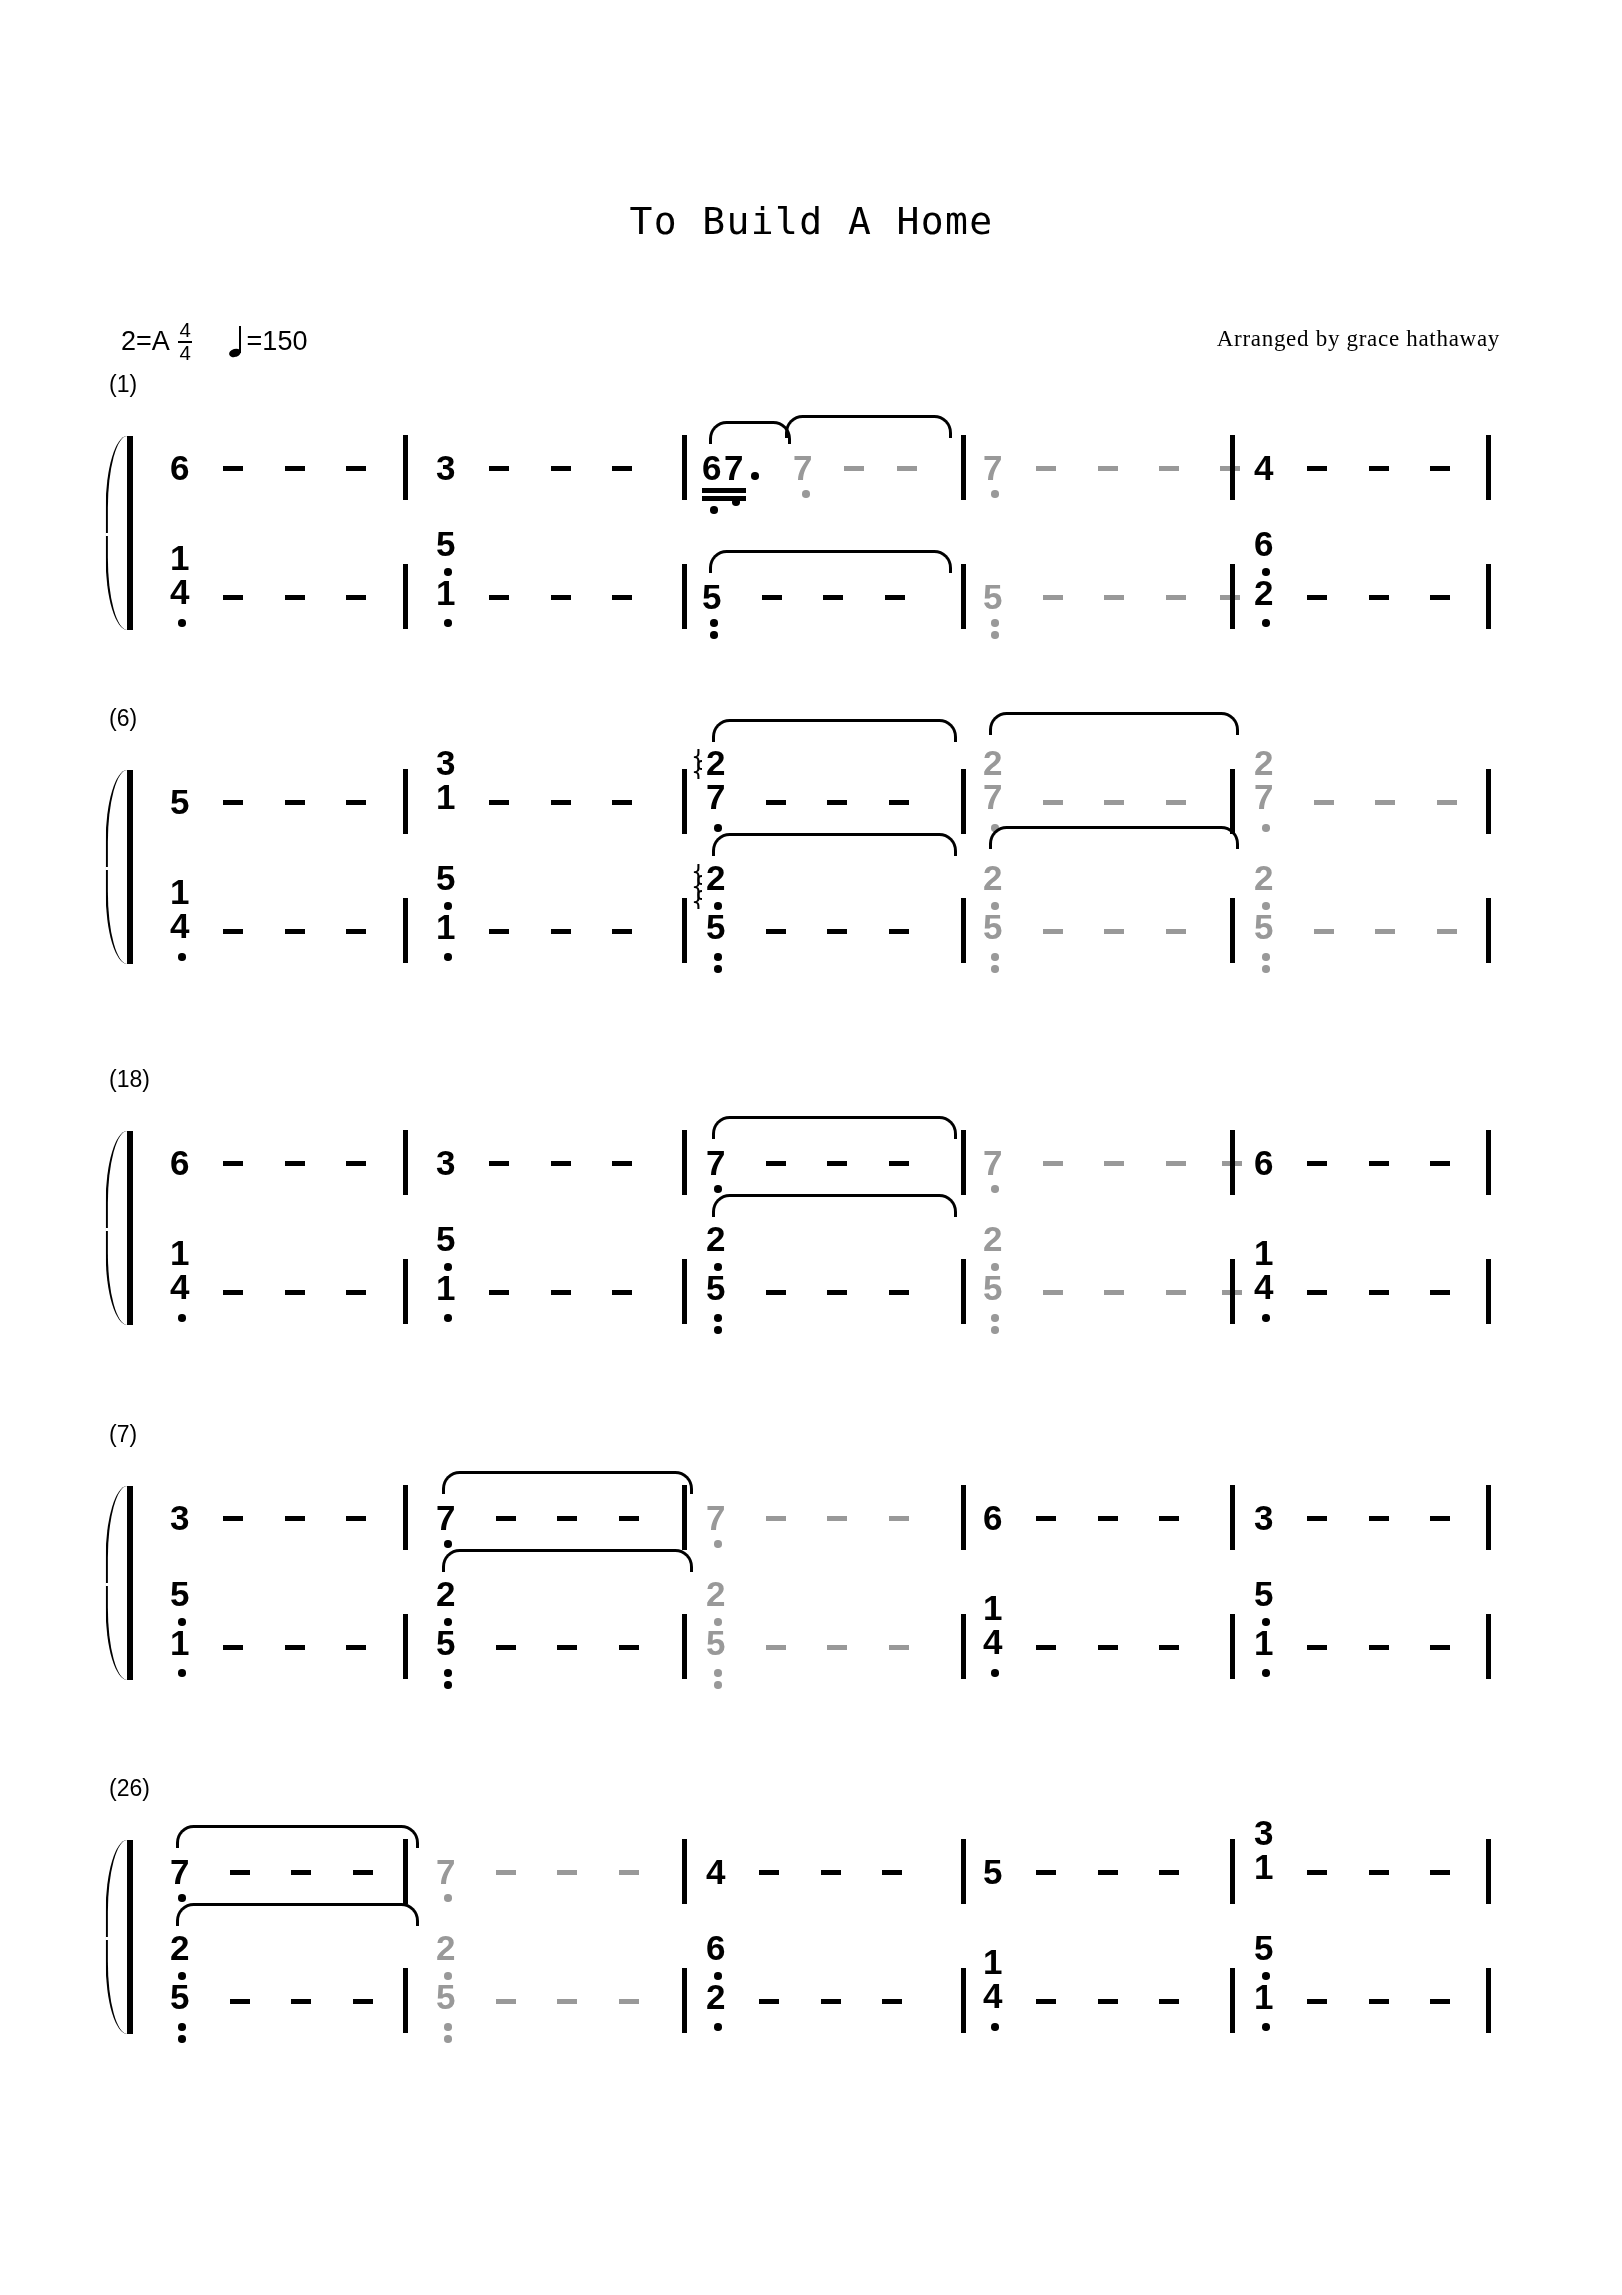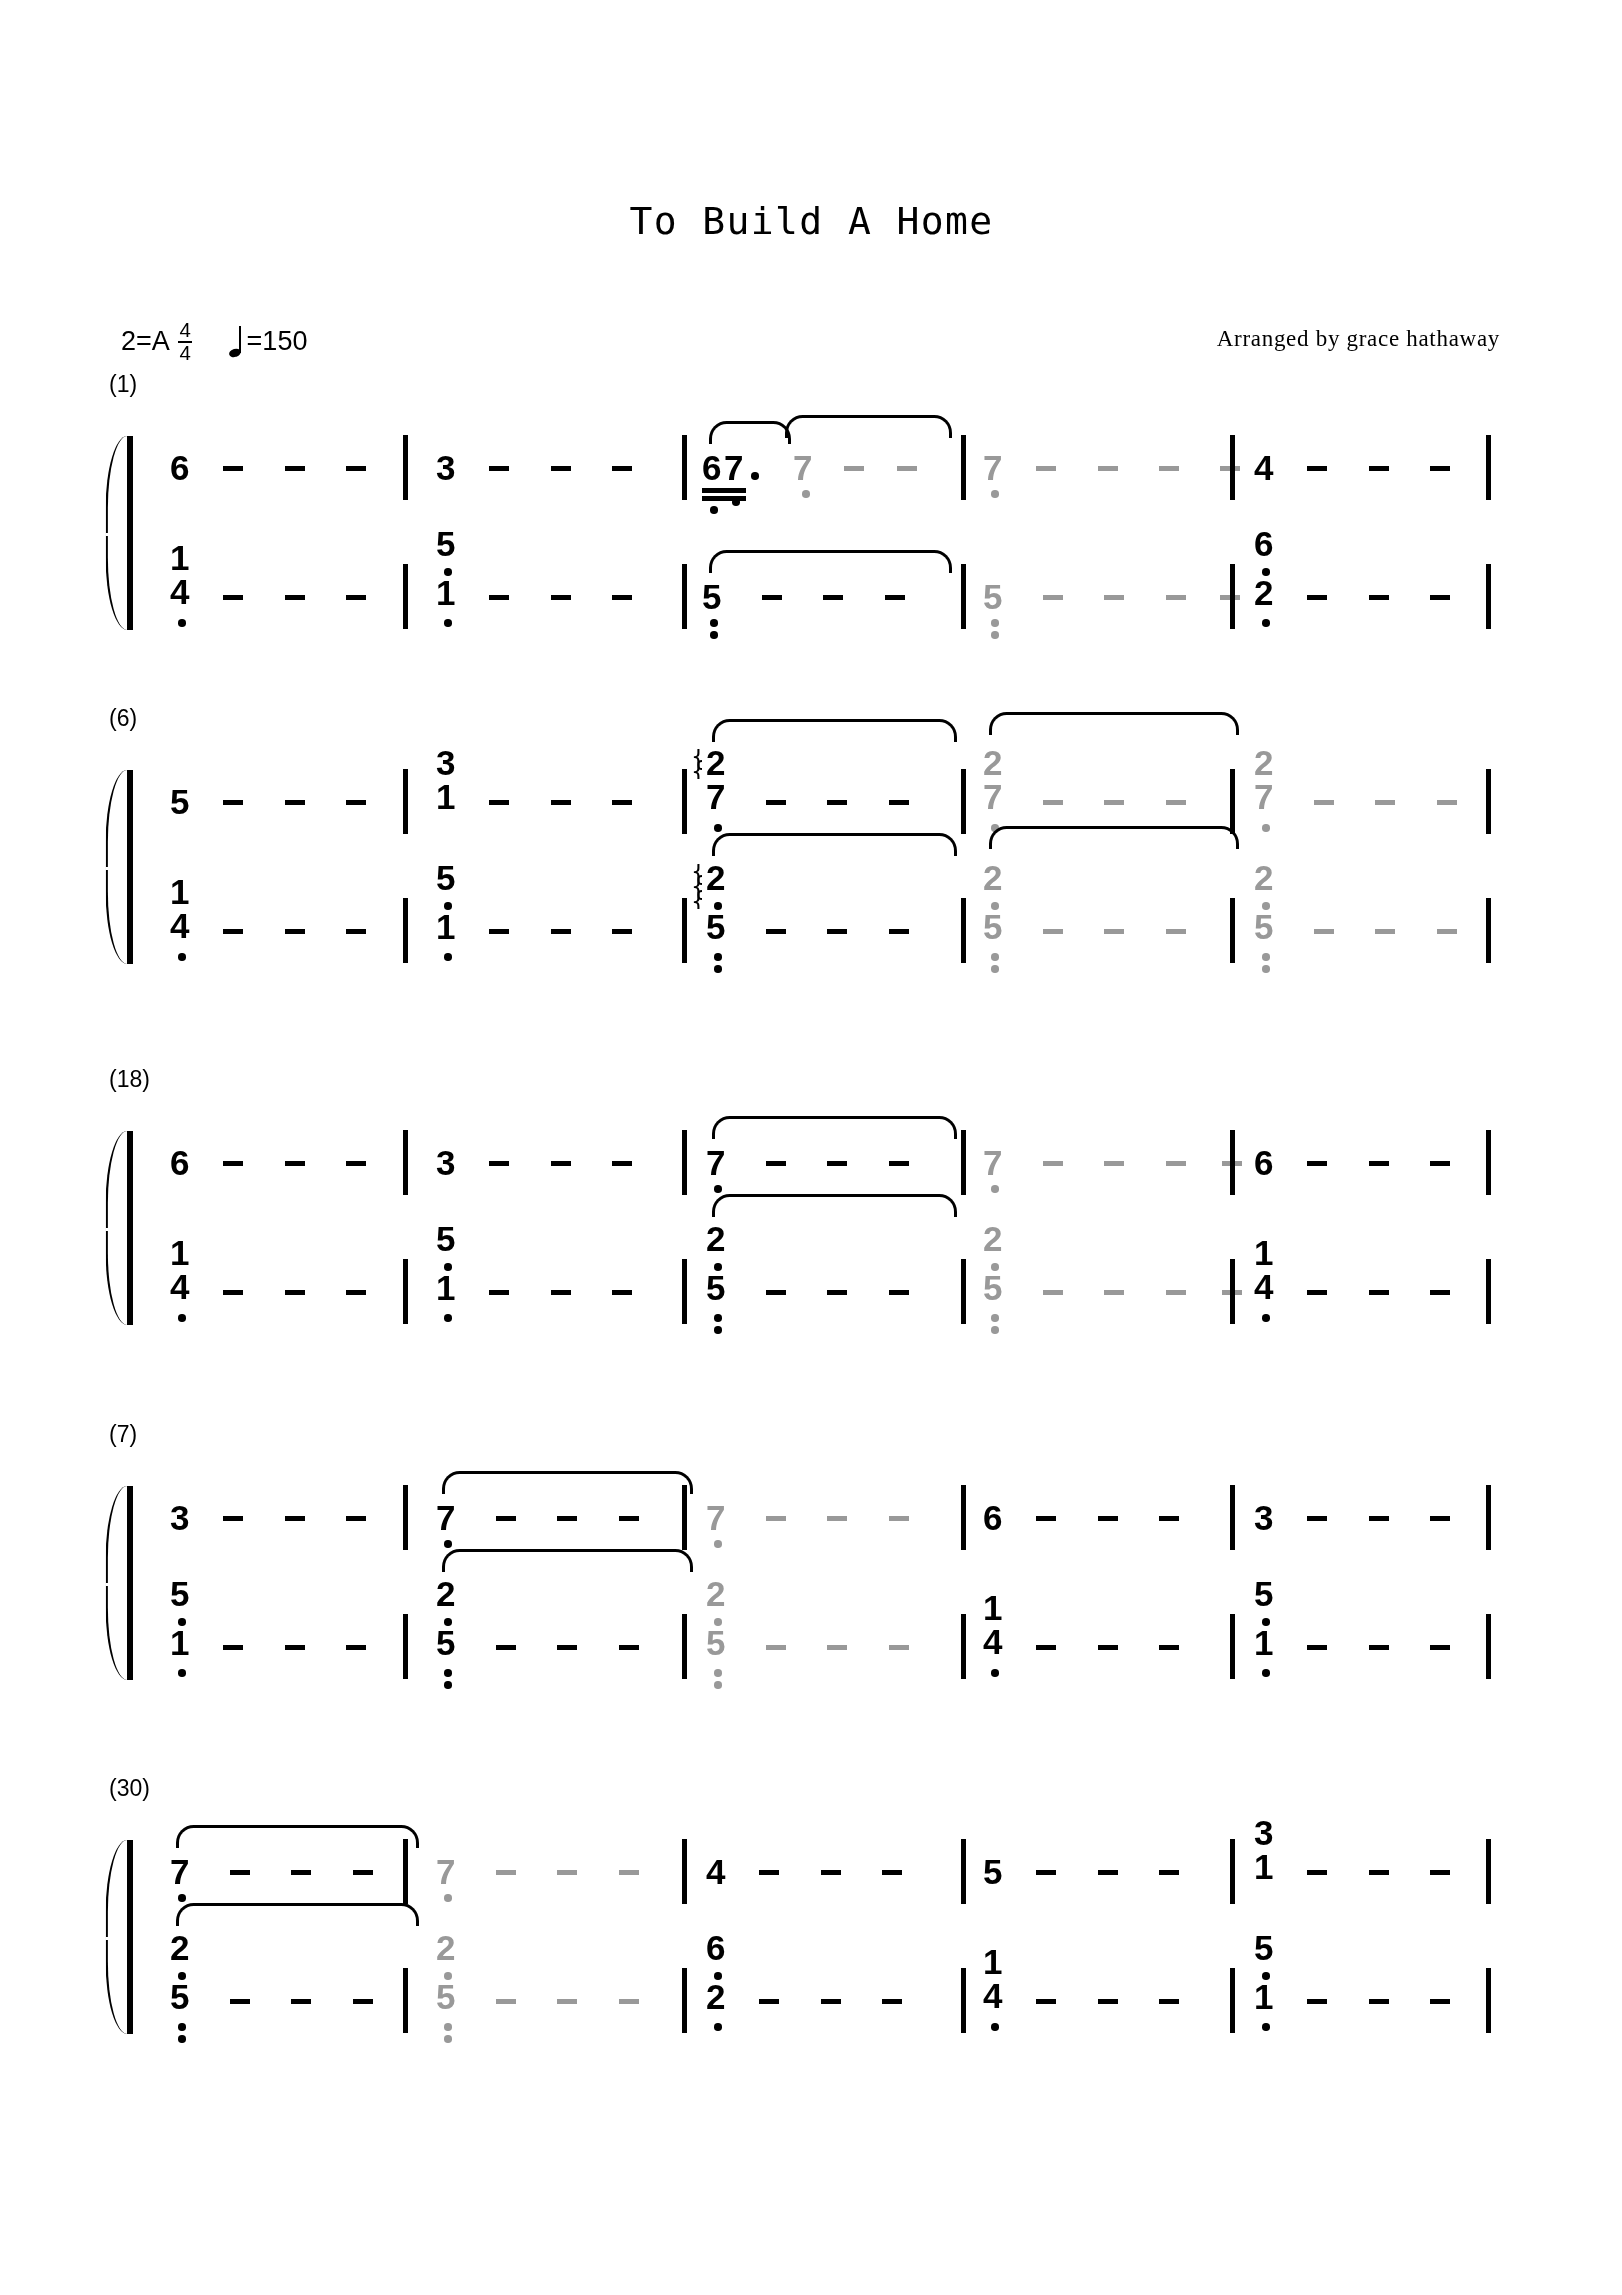--- a/index.html
+++ b/index.html
@@ -598,21 +598,21 @@
         <div class="odot" style="left:8.2px;top:40px"></div>
         <div class="dash" style="left:53px"></div>
           <div class="dash" style="left:115px"></div>
           <div class="dash" style="left:176px"></div>
       </div>
       <div class="bar" style="left:1486px"></div>
     </div>
   </div>
 
   <div class="system" style="top:1813px">
-    <div class="sysnum">(30)</div>
+    <div class="sysnum">(26)</div>
     <div class="brace"></div>
     <div class="startbar"></div>
 
     <div class="staff upper">
       <div class="meas" style="left:170px">
         <div class="note">7</div>
         <div class="odot" style="left:8.2px;top:40px"></div>
         <div class="tie" style="left:5.5px;top:-29px;width:237px"></div>
         <div class="dash" style="left:60px"></div>
           <div class="dash" style="left:121px"></div>

